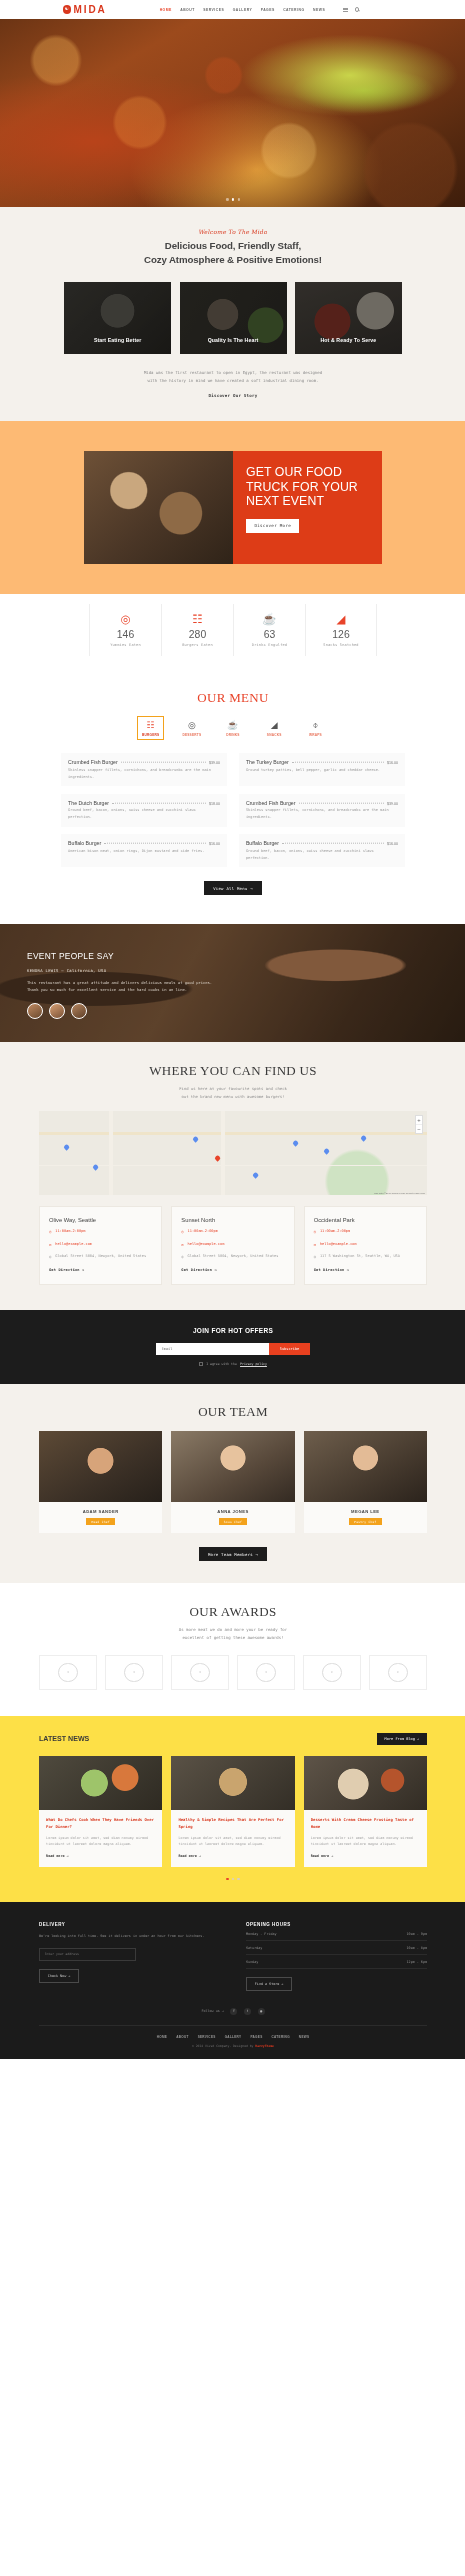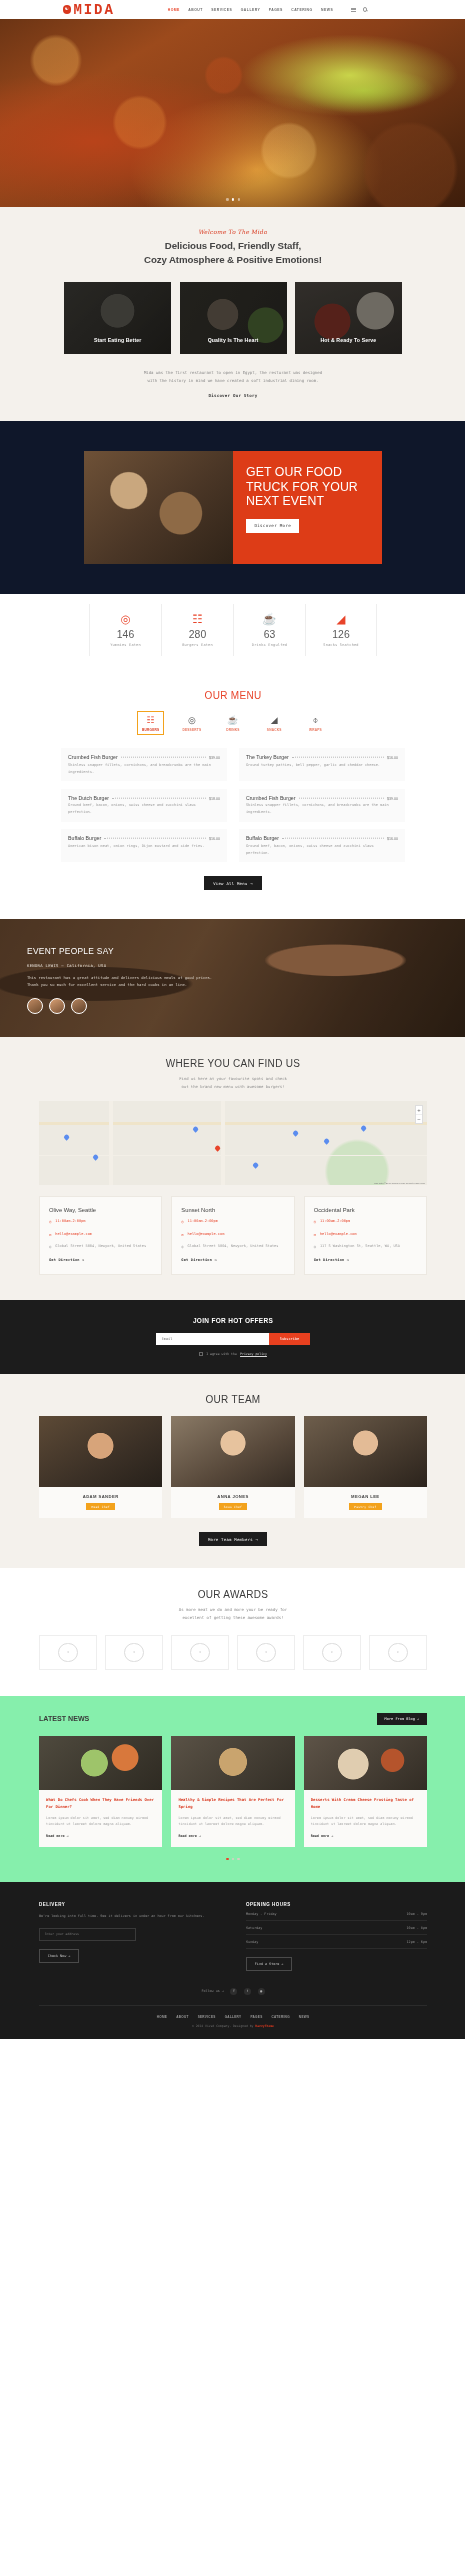--- a/index.html
+++ b/index.html
@@ -17,22 +17,22 @@
     height: 19.4px; background: #fff; display: flex; align-items: center;
     padding: 0 15.5px; position: relative; z-index: 40;
   }
   .logo { display: flex; align-items: center; gap: 2.6px; margin-left: 47px; }
   .logo-mark {
     width: 8.4px; height: 8.4px; border-radius: 50%; background: #d9381e;
     display: flex; align-items: center; justify-content: center;
     color: #fff; font-size: 4.5px; line-height: 1;
   }
   .logo-text {
-    font-size: 14px; font-weight: bold; letter-spacing: 1.9px; color: #d9381e;
-    font-family: Liberation Mono, monospace;
+    font-size: 10px; font-weight: bold; letter-spacing: 1.9px; color: #d9381e;
+    font-family: Liberation Sans, sans-serif;
   }
   .nav { display: flex; align-items: center; gap: 8.4px; margin-left: 53px; }
   .nav a {
     font-size: 3.4px; letter-spacing: 0.5px; color: #6a6a6a;
     text-decoration: none; font-weight: bold;
   }
   .nav a.active { color: #e8442a; }
   .nav-icons { display: flex; align-items: center; gap: 7.1px; margin-left: 9px; }
   .ico-burger { width: 5.2px; display: flex; flex-direction: column; gap: 1px; }
   .ico-burger i { display: block; height: 0.6px; background: #999; }
@@ -130,21 +130,21 @@
     font-size: 4px; line-height: 2.0; color: #8a8a8a;
     font-family: "DejaVu Sans Mono", monospace;
   }
   .link-dark {
     display: inline-block; margin-top: 7.8px; font-size: 4.2px; font-weight: bold;
     color: #3a3a3a; font-family: "DejaVu Sans Mono", monospace;
     text-decoration: none; letter-spacing: 0.2px; cursor: pointer;
   }
 
   
-  .cta-sec { background: #0f172a; padding: 30px 0; }
+  .cta-sec { background: #fdba74; padding: 30px 0; }
   .cta { display: flex; margin: 0 84px; height: 113px; }
   .cta-img {
     width: 149px; background:
       radial-gradient(circle at 30% 35%, #c9a77e 0 14%, transparent 15%),
       radial-gradient(circle at 65% 55%, #8e6a46 0 18%, transparent 19%),
       linear-gradient(140deg,#6e5137,#4a3626 55%,#2f2318);
   }
   .cta-box {
     flex: 1; background: #dd3c17; padding: 14.2px 13px; position: relative;
   }
@@ -170,21 +170,21 @@
     font-size: 10.4px; color: #5a5a5a; margin-top: 3.9px; font-weight: normal;
   }
   .stat-lbl {
     font-size: 3.6px; color: #9a9a9a; margin-top: 3.2px; letter-spacing: 0.2px;
     font-family: "DejaVu Sans Mono", monospace;
   }
 
   
   .menu-sec { background: #fff; padding: 7.8px 0 28.5px; text-align: center; }
   .sec-title {
-    color: #e8442a; font-size: 10px; letter-spacing: 0.3px; font-weight: normal;
+    color: #e8442a; font-size: 13px; letter-spacing: 0.3px; font-weight: normal; font-family: Liberation Serif, serif;
   }
   .menu-tabs {
     display: flex; justify-content: center; gap: 14.2px; margin-top: 10.4px;
   }
   .mtab {
     width: 27px; padding: 3.9px 1.3px 2.6px; text-align: center; cursor: pointer;
     border: 0.6px solid transparent;
   }
   .mtab.on { border-color: #f3a21c; }
   .mtab .ti { font-size: 9px; line-height: 1; color: #555; }
@@ -364,21 +364,21 @@
     flex: 1; height: 35px; border: 0.6px solid #eee; display: flex;
     align-items: center; justify-content: center;
   }
   .award-seal {
     width: 19.4px; height: 19.4px; border-radius: 50%; border: 0.6px solid #dcdcdc;
     display: flex; align-items: center; justify-content: center;
     font-size: 2.6px; color: #c4c4c4; text-align: center; line-height: 1.2;
   }
 
   
-  .blog-sec { background: #86efac; padding: 17px 0 22px; }
+  .blog-sec { background: #fde047; padding: 17px 0 22px; }
   .blog-head {
     display: flex; align-items: center; justify-content: space-between;
     margin: 0 39px 11.6px;
   }
   .blog-head h3 { font-size: 7.1px; color: #3a3a3a; font-weight: bold; }
   .btn-dark-sm {
     background: #1d1d1d; color: #fff; font-size: 3.6px; padding: 3.9px 7.8px;
     border: none; font-family: "DejaVu Sans Mono", monospace; cursor: pointer;
   }
   .blog-grid { display: flex; gap: 9px; margin: 0 39px; }

